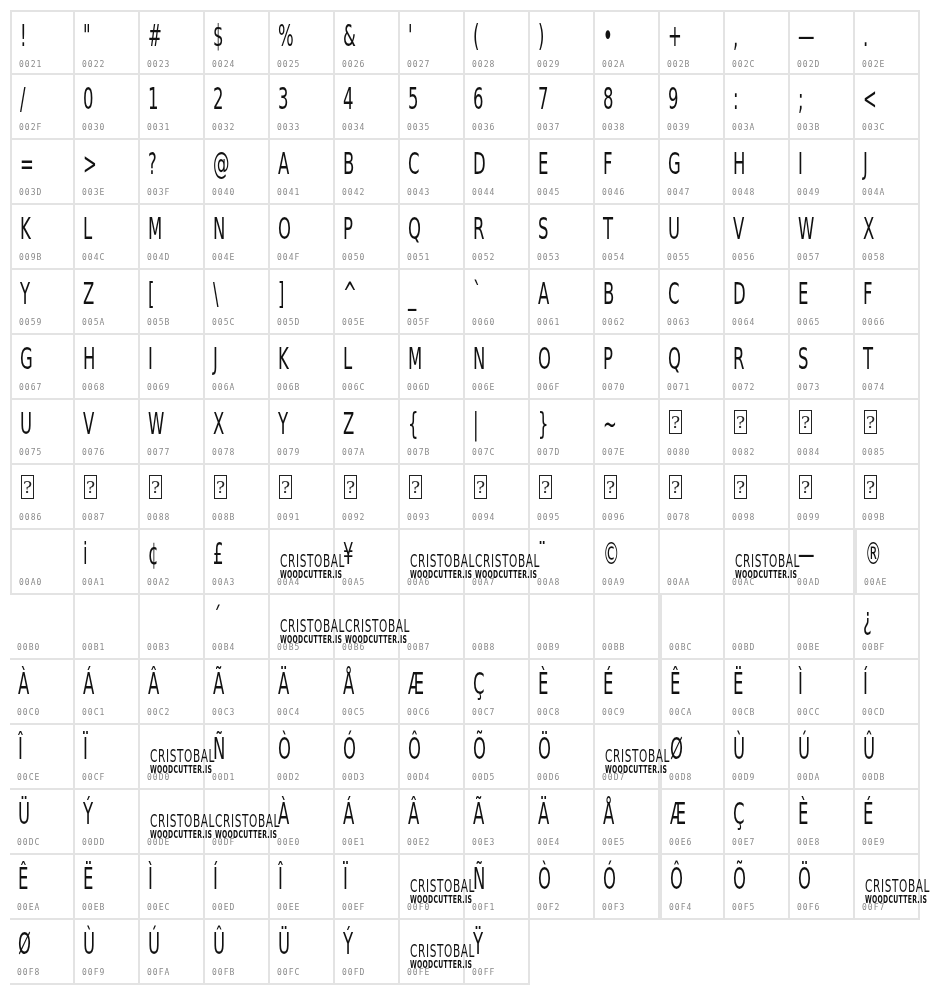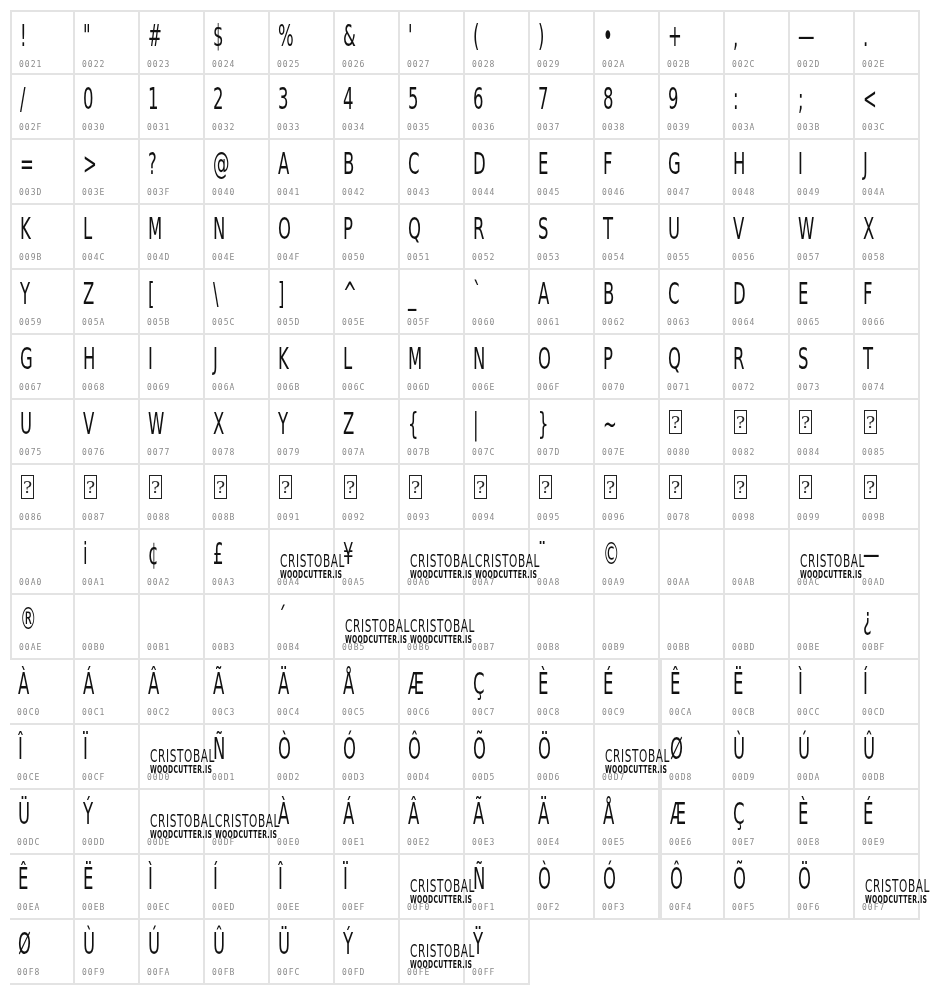--- a/index.html
+++ b/index.html
@@ -564,24 +564,20 @@
     </div>
     <div class="cell">
       <div class="glyph">©</div>
       <div class="label">00A9</div>
     </div>
     <div class="cell">
       <div class="glyph"></div>
       <div class="label">00AA</div>
     </div>
     <div class="cell">
-      <div class="glyph"></div>
-      <div class="label">00AB</div>
-    </div>
-    <div class="cell">
       <div class="placeholder">
         <span class="l1">CRISTOBAL</span>
         <span class="l2">WOODCUTTER.IS</span>
       </div>
       <div class="label">00AC</div>
     </div>
     <div class="cell">
       <div class="glyph">—</div>
       <div class="label">00AD</div>
     </div>
@@ -627,20 +623,24 @@
       <div class="glyph"></div>
       <div class="label">00B8</div>
     </div>
     <div class="cell">
       <div class="glyph"></div>
       <div class="label">00B9</div>
     </div>
     <div class="cell">
       <div class="glyph"></div>
       <div class="label">00BB</div>
+    </div>
+    <div class="cell first-col">
+      <div class="glyph"></div>
+      <div class="label">00BC</div>
     </div>
     <div class="cell">
       <div class="glyph"></div>
       <div class="label">00BD</div>
     </div>
     <div class="cell">
       <div class="glyph"></div>
       <div class="label">00BE</div>
     </div>
     <div class="cell">

